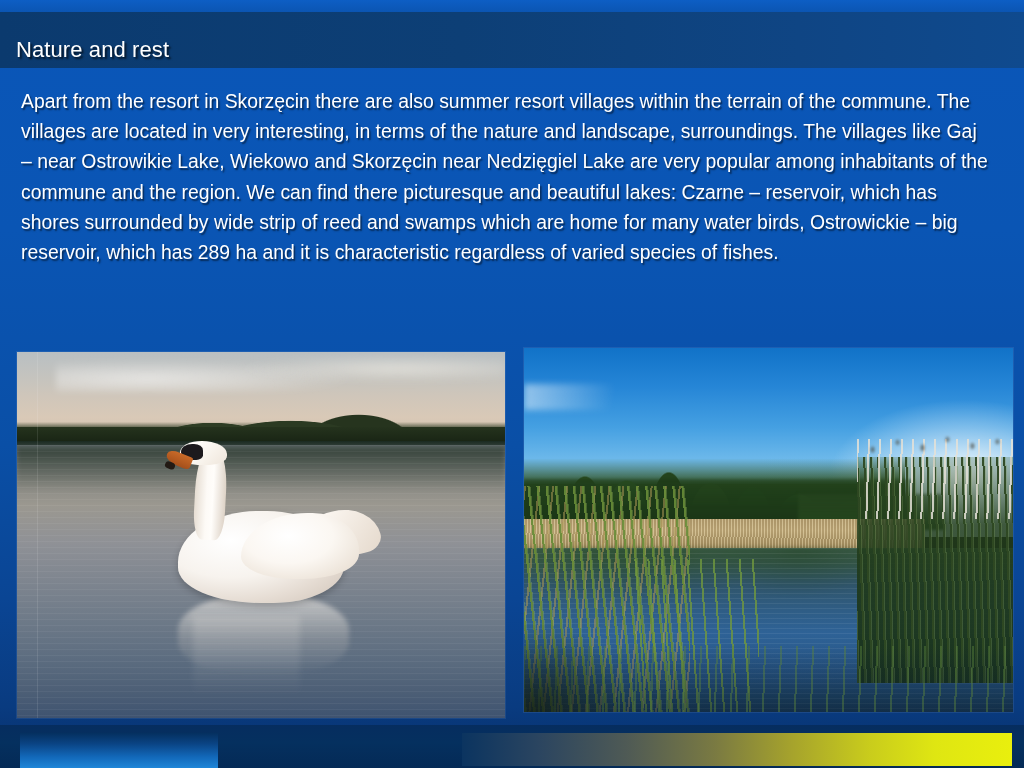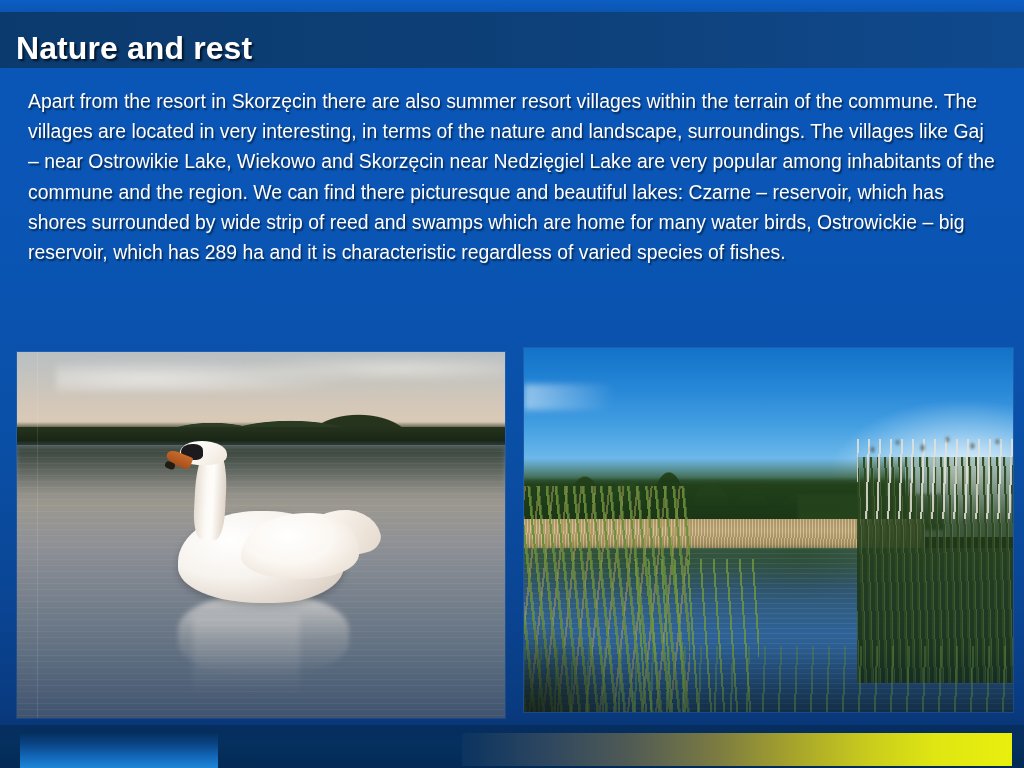--- a/index.html
+++ b/index.html
@@ -29,31 +29,31 @@
     position:absolute; left:0; top:0; width:1024px; height:12px;
     background:linear-gradient(to bottom,#0d5ec4,#0b55b2);
   }
 
   
   .title-band{
     position:absolute; left:0; top:12px; width:1024px; height:56px;
     background:linear-gradient(to right,#0b3a6e 0%,#0d3f76 45%,#0f4584 78%,#0f4a8e 100%);
   }
   .title-text{
-    position:absolute; left:16px; top:18px;
-    font-size:32px; font-weight:bold; color:#ffffff;
+    position:absolute; left:16px; top:25px;
+    font-size:22px; font-weight:normal; color:#ffffff;
     letter-spacing:.1px;
     text-shadow:2px 2px 2px rgba(0,0,0,.65);
     white-space:nowrap;
   }
 
   
   .body-text{
     position:absolute;
-    left:28px; top:86px; width:968px;
+    left:21px; top:86px; width:968px;
     font-size:19.4px;
     line-height:30.2px;
     color:#ffffff;
     text-shadow:1.5px 1.5px 1.6px rgba(0,0,0,.55);
     text-align:left;
     text-indent:0;
   }
 
   
   .photo{

